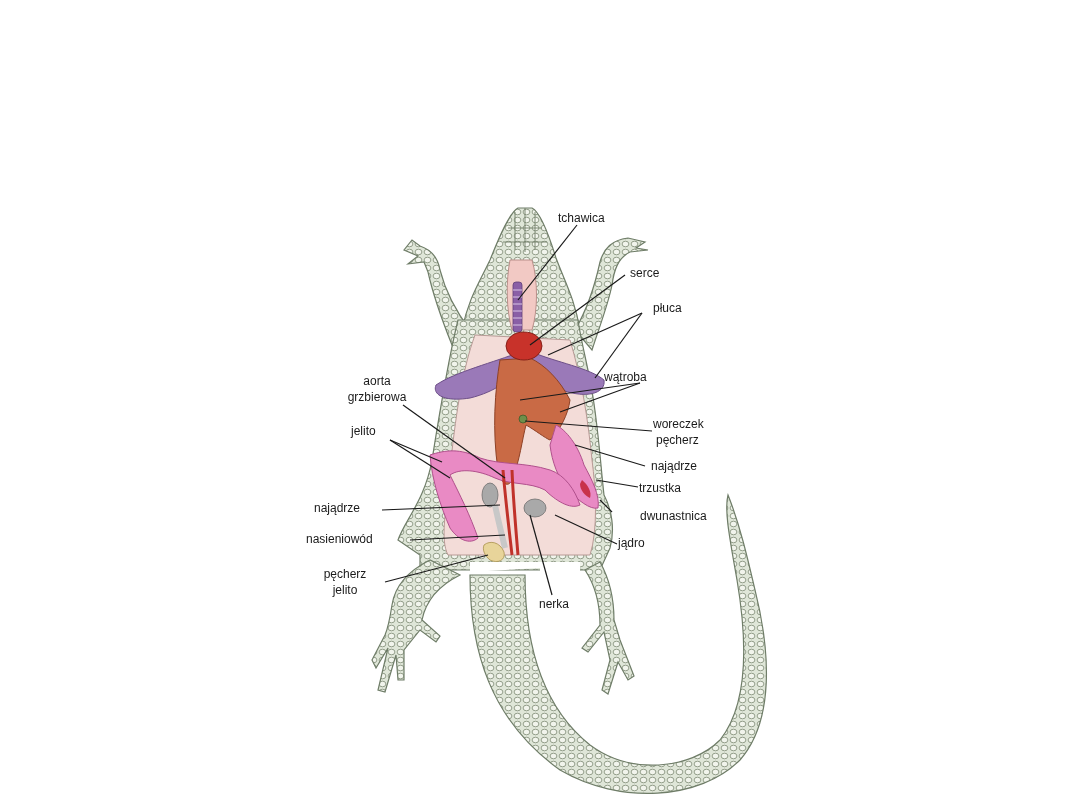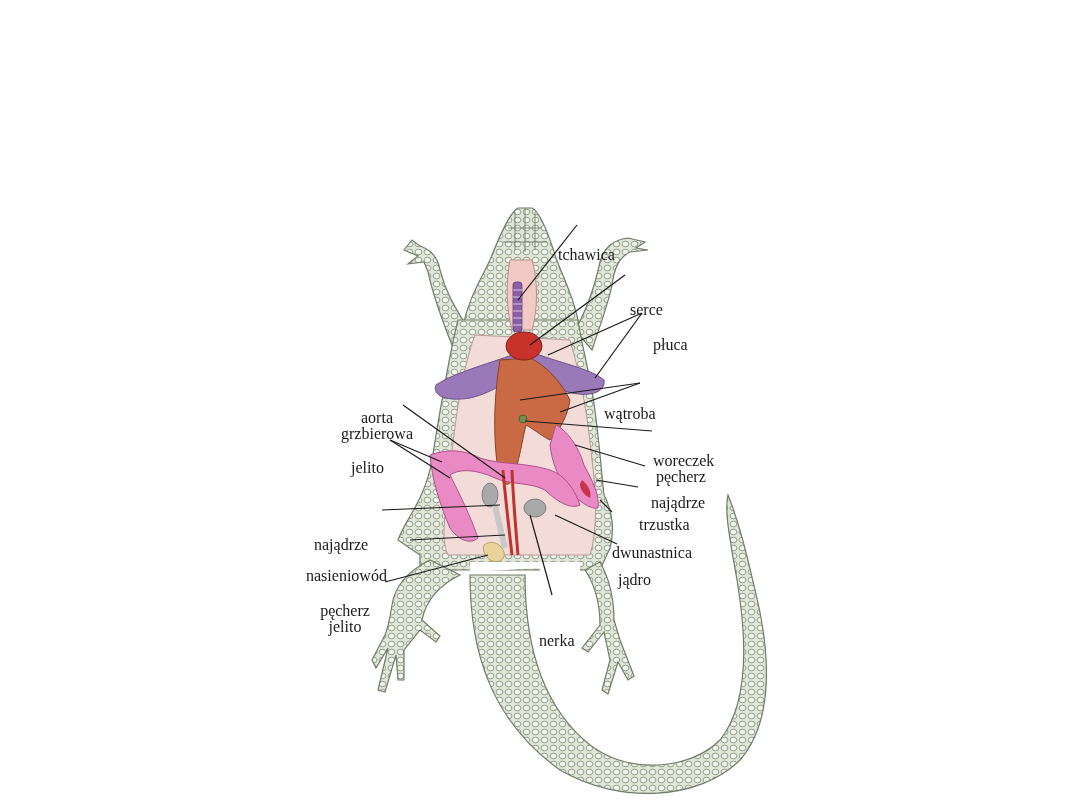--- a/index.html
+++ b/index.html
@@ -1,18 +1,18 @@
 <!DOCTYPE html>
 <html><head>
   <meta charset="utf-8">
   <style>
     html, body { margin: 0; padding: 0; background: #ffffff; }
     body { width: 1080px; height: 810px; position: relative; overflow: hidden; font-family: "Liberation Sans", sans-serif; }
     #diagram { position: absolute; left: 0; top: 0; width: 1080px; height: 810px; }
-    .label { position: absolute; font-family: Liberation Serif, serif; font-size: 16px; color: #1a1a1a; line-height: 15px; white-space: nowrap; margin-top: 36px; }
+    .label { position: absolute; font-family: Liberation Sans, sans-serif; font-size: 12px; color: #1a1a1a; line-height: 15px; white-space: nowrap; }
     .label.center { text-align: center; }
     .leader { stroke: #1a1a1a; stroke-width: 1.2; fill: none; }
     .scales { fill: url(#scalePattern); stroke: #6f7d68; stroke-width: 1.2; }
   </style>
 </head>
 <body>
 
 <svg id="diagram" viewBox="0 0 1080 810" xmlns="http://www.w3.org/2000/svg">
   <defs>
     <pattern id="scalePattern" width="9" height="8" patternUnits="userSpaceOnUse">
@@ -90,21 +90,21 @@
 </svg>
 
 <div class="label" style="left:558px; top:211px;">tchawica</div>
 <div class="label" style="left:630px; top:266px;">serce</div>
 <div class="label" style="left:653px; top:301px;">płuca</div>
 <div class="label" style="left:604px; top:370px;">wątroba</div>
 <div class="label" style="left:653px; top:417px;">woreczek</div>
 <div class="label" style="left:656px; top:433px;">pęcherz</div>
 <div class="label" style="left:651px; top:459px;">najądrze</div>
 <div class="label" style="left:639px; top:481px;">trzustka</div>
-<div class="label" style="left:612px; top:509px;">dwunastnica</div>
+<div class="label" style="left:612px; top:509px;padding-left:28px;">dwunastnica</div>
 <div class="label" style="left:618px; top:536px;">jądro</div>
 <div class="label center" style="left:337px; top:374px; width:80px;">aorta</div>
 <div class="label center" style="left:332px; top:390px; width:90px;">grzbierowa</div>
 <div class="label" style="left:351px; top:424px;">jelito</div>
 <div class="label" style="left:314px; top:501px;text-align:right;">najądrze</div>
 <div class="label" style="left:306px; top:532px;">nasieniowód</div>
 <div class="label center" style="left:310px; top:567px; width:70px;">pęcherz</div>
 <div class="label center" style="left:305px; top:583px; width:80px;">jelito</div>
 <div class="label" style="left:539px; top:597px;">nerka</div>
 

